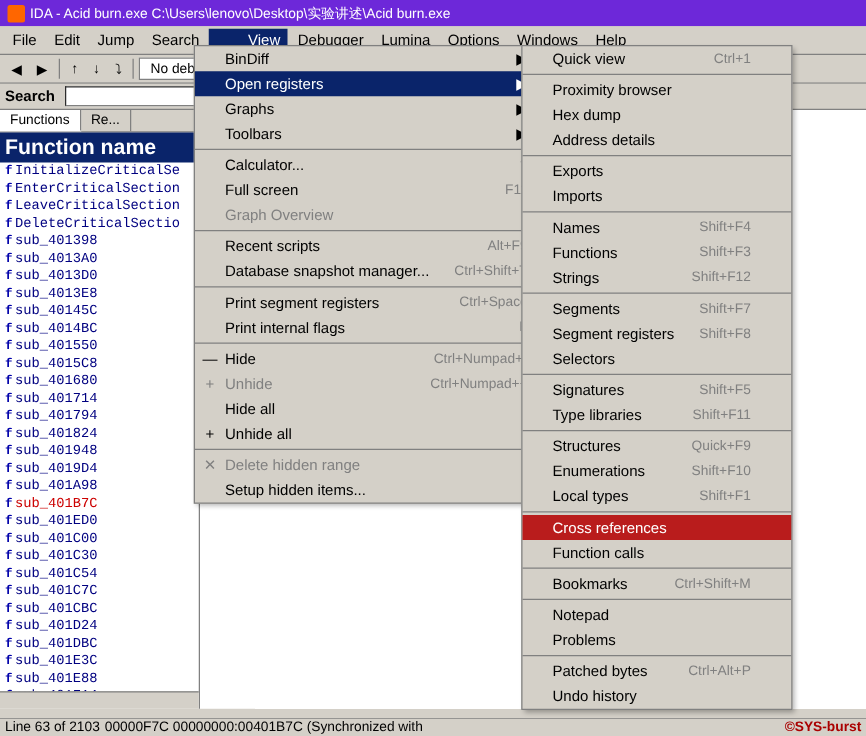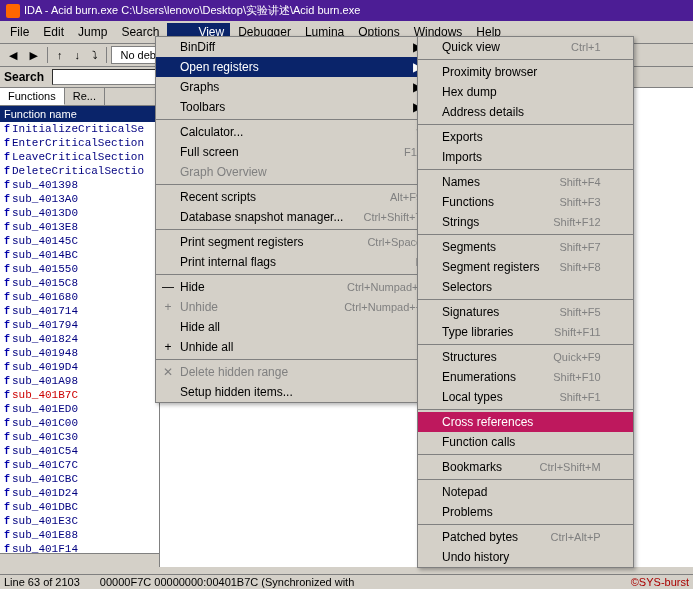--- a/index.html
+++ b/index.html
@@ -8,21 +8,21 @@
       font-size: 12px;
       background: #d4d0c8;
       width: 693px;
       height: 589px;
       overflow: hidden;
       position: relative;
     }
 
     
     .title-bar {
-      background: #4c1d95;
+      background: #6d28d9;
       color: white;
       padding: 3px 6px;
       font-size: 11px;
       display: flex;
       align-items: center;
       gap: 4px;
     }
     .title-bar-icon {
       width: 14px;
       height: 14px;
@@ -130,22 +130,22 @@
       border-right: 1px solid #808080;
     }
     .tab.active {
       background: white;
       border-bottom: 1px solid white;
     }
     .panel-title {
       background: #0a246a;
       color: white;
       padding: 2px 4px;
-      font-size: 11px;
-      font-weight: normal;
+      font-size: 17px;
+      font-weight: bold;
     }
     .function-list {
       flex: 1;
       overflow-y: auto;
       font-family: 'Courier New', monospace;
       font-size: 11px;
     }
     .function-item {
       padding: 1px 4px;
       display: flex;
@@ -196,21 +196,21 @@
     .status-bar {
       background: #d4d0c8;
       border-top: 1px solid #808080;
       padding: 1px 4px;
       font-size: 11px;
       position: absolute;
       bottom: 0;
       left: 0;
       right: 0;
       display: flex;
-      gap: 20px;
+      gap: 4px;
     }
 
     
     .view-menu-dropdown {
       position: absolute;
       top: 36px;
       left: 155px;
       background: #d4d0c8;
       border: 1px solid #808080;
       box-shadow: 2px 2px 4px rgba(0,0,0,0.3);
@@ -651,21 +651,21 @@
   </div>
   <div class="dropdown-item">
     <span>Enumerations</span>
     <span class="shortcut">Shift+F10</span>
   </div>
   <div class="dropdown-item">
     <span>Local types</span>
     <span class="shortcut">Shift+F1</span>
   </div>
   <div class="dropdown-separator"></div>
-  <div class="dropdown-item highlighted" style="background:#be185d;color:white;">
+  <div class="dropdown-item highlighted" style="background:#b91c1c;color:white;">
     <span>Cross references</span>
   </div>
   <div class="dropdown-item">
     <span>Function calls</span>
   </div>
   <div class="dropdown-separator"></div>
   <div class="dropdown-item">
     <span>Bookmarks</span>
     <span class="shortcut">Ctrl+Shift+M</span>
   </div>
@@ -682,14 +682,14 @@
     <span class="shortcut">Ctrl+Alt+P</span>
   </div>
   <div class="dropdown-item">
     <span>Undo history</span>
   </div>
 </div>
 
 <div class="status-bar" style="position:fixed;bottom:0;left:0;width:693px;">
   <span>Line 63 of 2103</span>
   <span>00000F7C 00000000:00401B7C (Synchronized with</span>
-  <span style="margin-left:auto;color:#aa0000;">©SYS-burst</span>
+  <span style="margin-left:auto;color:#aa0000;font-weight:bold;">©SYS-burst</span>
 </div>
 
 </body></html>

